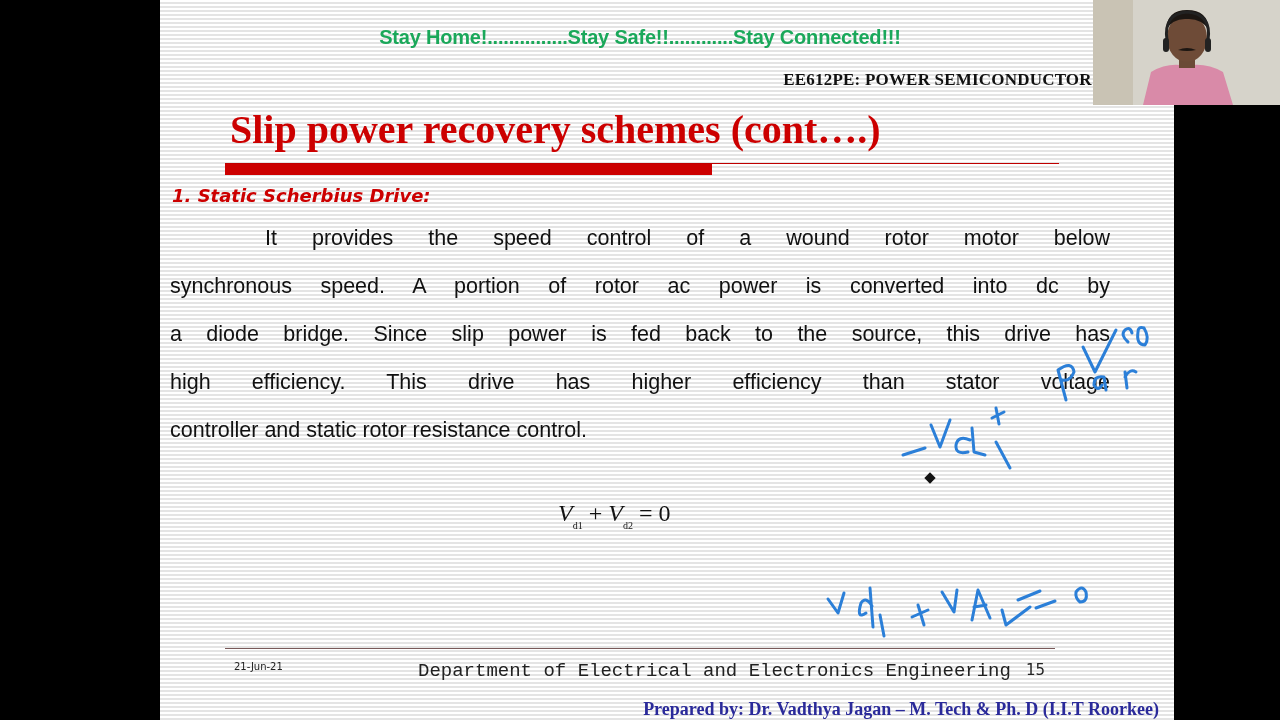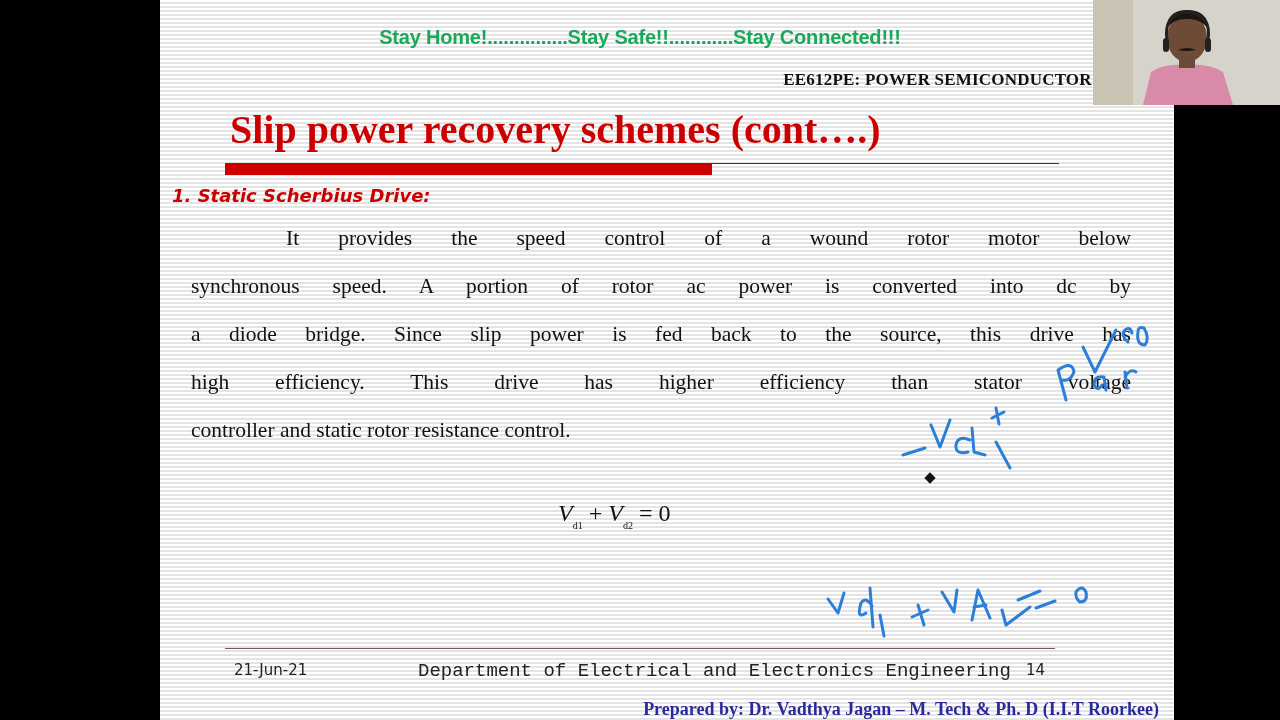--- a/index.html
+++ b/index.html
@@ -38,23 +38,22 @@
     position: absolute; left: 65px; top: 164px; width: 487px; height: 11px;
     background: #cc0000;
   }
   .subhead {
     position: absolute; left: 12px; top: 185px;
     font-family: "DejaVu Sans", sans-serif; font-weight: bold; font-style: italic;
     font-size: 18px; color: #cc0000; white-space: nowrap;
   }
   .para {
     position: absolute; left: 10px; top: 214px; width: 940px;
-    font-family: Liberation Serif, serif; font-size: 21.5px; color: #111;
+    font-family: Liberation Sans, sans-serif; font-size: 21.5px; color: #111;
     line-height: 48px;
-    margin-left: 21px;
   }
   .para .line {
     display: block; text-align: justify; text-align-last: justify; white-space: nowrap;
     height: 48px;
   }
   .para .line.first { text-indent: 95px; }
   .para .line.last { text-align-last: left; }
   .kvl {
     position: absolute; left: 2px; top: 452px; width: 960px;
     font-family: "Liberation Serif", serif; font-size: 25px; color: #111;
@@ -66,21 +65,21 @@
     white-space: nowrap;
   }
   .equation i { font-style: italic; }
   .equation sub { font-size: 10px; vertical-align: -8px; text-align: right; }
   .footer-rule {
     position: absolute; left: 65px; top: 648px; width: 830px; height: 1px;
     background: #7a5a5a;
   }
   .footer-date {
     position: absolute; left: 74px; top: 661px;
-    font-family: "DejaVu Sans", sans-serif; font-size: 15px; color: #222;
+    font-family: "DejaVu Sans", sans-serif; font-size: 10px; color: #222;
   }
   .footer-dept {
     position: absolute; left: 258px; top: 660px;
     font-family: Liberation Mono, monospace; font-size: 19px; color: #222; white-space: nowrap;
   }
   .footer-page {
     position: absolute; left: 866px; top: 661px;
     font-family: "DejaVu Sans", sans-serif; font-size: 15px; color: #222;
   }
   .prepared {
@@ -121,21 +120,21 @@
   </div>
 
 
   <div class="equation">
     <i>V</i><sub>d1</sub><span> + </span><i>V</i><sub>d2</sub><span> = 0</span>
   </div>
 
   <div class="footer-rule"></div>
   <div class="footer-date">21-Jun-21</div>
   <div class="footer-dept">Department of Electrical and Electronics Engineering</div>
-  <div class="footer-page">14</div>
+  <div class="footer-page">15</div>
   <div class="prepared">Prepared by: Dr. Vadthya Jagan – M. Tech &amp; Ph. D (I.I.T Roorkee)</div>
 </div>
 
 <div class="webcam">
   <svg width="187" height="105" viewBox="0 0 187 105">
     <rect x="0" y="0" width="187" height="105" fill="#d6d3ca"></rect>
     <rect x="0" y="0" width="40" height="105" fill="#c9c3b4"></rect>
 
     <path d="M50 105 L58 72 Q75 62 93 66 Q112 62 130 72 L140 105 Z" fill="#d98aa8"></path>
 

